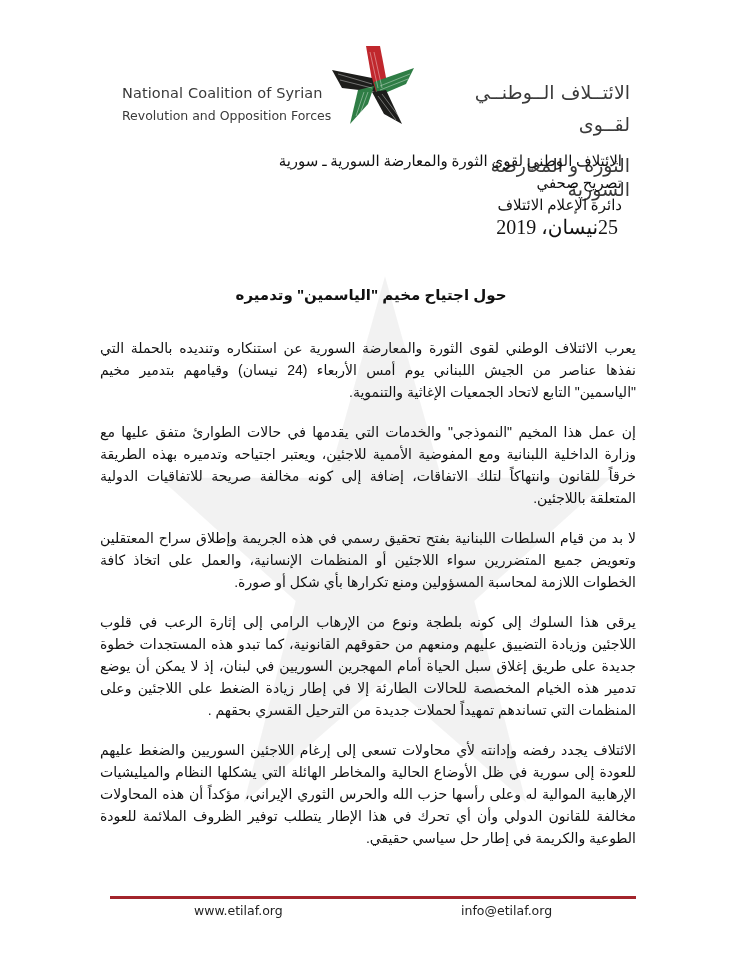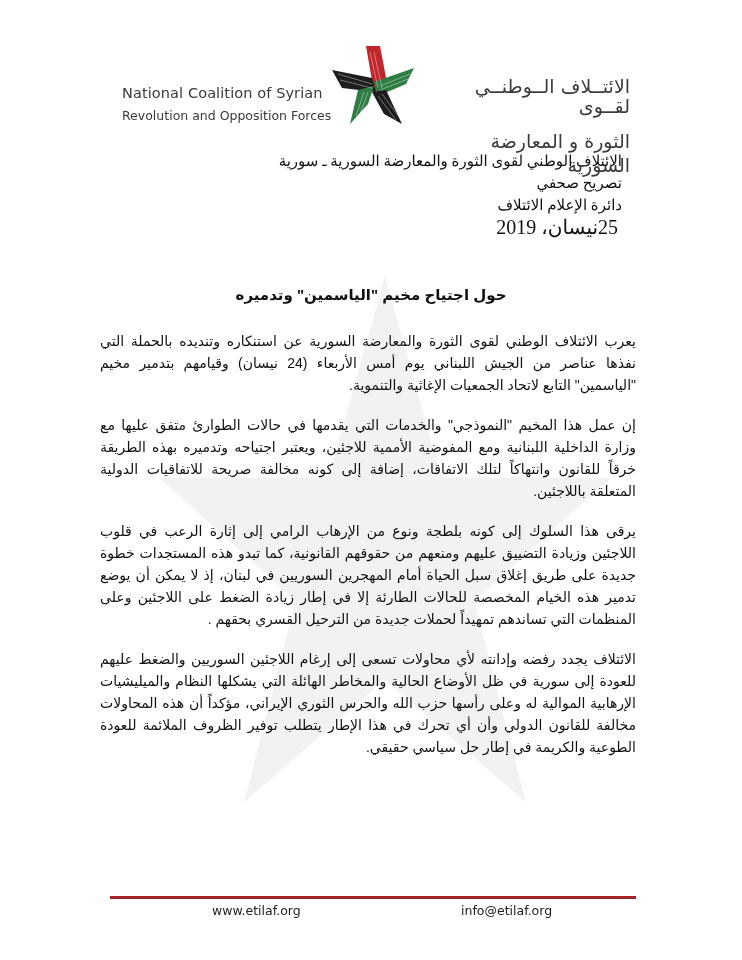--- a/index.html
+++ b/index.html
@@ -43,21 +43,21 @@
     .header-ar {
       position: absolute;
       left: 430px;
       top: 76px;
       width: 200px;
       direction: rtl;
       text-align: right;
       color: #3a3a3a;
       font-family: "DejaVu Sans", sans-serif;
     }
-    .header-ar .l1 { font-size: 19px; line-height: 20px; }
+    .header-ar .l1 { font-size: 19px; line-height: 32px; }
     .header-ar .l2 { font-size: 19px; line-height: 24px; margin-top: 13px; }
 
     
     .watermark {
       position: absolute;
       left: 150px;
       top: 265px;
       width: 470px;
       height: 560px;
       opacity: 0.07;
@@ -90,21 +90,21 @@
       font-size: 15px;
       font-weight: bold;
       color: #111;
     }
 
     
     .body-text {
       position: absolute;
       left: 100px;
       width: 536px;
-      top: 330px;
+      top: 337px;
       direction: rtl;
       text-align: justify;
       text-align-last: right;
       font-size: 14px;
       line-height: 22px;
       color: #111;
       font-family: "Liberation Sans", "DejaVu Sans", sans-serif;
     }
     .body-text p {
       margin: 0 0 18px 0;
@@ -120,21 +120,21 @@
       background: #a3242b;
     }
     .footer-web, .footer-mail {
       position: absolute;
       top: 903px;
       font-size: 12.5px;
       color: #222;
       font-family: "DejaVu Sans", sans-serif;
       direction: ltr;
     }
-    .footer-web { left: 212px; }
+    .footer-web { left: 194px; }
     .footer-mail { left: 461px; text-align: center; }
   </style>
 </head>
 <body>
 
 <div class="page">
 
   <svg class="watermark" viewBox="0 0 100 100" preserveAspectRatio="none">
     <polygon points="50,2 62,38 98,38 69,60 80,96 50,74 20,96 31,60 2,38 38,38" fill="#555"></polygon>
   </svg>
@@ -180,20 +180,21 @@
     <div>تصريح صحفي</div>
     <div>دائرة الإعلام الائتلاف</div>
     <div class="date">25نيسان، 2019</div>
   </div>
 
   <div class="title">حول اجتياح مخيم "الياسمين" وتدميره</div>
 
   <div class="body-text">
     <p>يعرب الائتلاف الوطني لقوى الثورة والمعارضة السورية عن استنكاره وتنديده بالحملة التي نفذها عناصر من الجيش اللبناني يوم أمس الأربعاء (24 نيسان) وقيامهم بتدمير مخيم "الياسمين" التابع لاتحاد الجمعيات الإغاثية والتنموية.</p>
     <p>إن عمل هذا المخيم "النموذجي" والخدمات التي يقدمها في حالات الطوارئ متفق عليها مع وزارة الداخلية اللبنانية ومع المفوضية الأممية للاجئين، ويعتبر اجتياحه وتدميره بهذه الطريقة خرقاً للقانون وانتهاكاً لتلك الاتفاقات، إضافة إلى كونه مخالفة صريحة للاتفاقيات الدولية المتعلقة باللاجئين.</p>
+    <p>لا بد من قيام السلطات اللبنانية بفتح تحقيق رسمي في هذه الجريمة وإطلاق سراح المعتقلين وتعويض جميع المتضررين سواء اللاجئين أو المنظمات الإنسانية، والعمل على اتخاذ كافة الخطوات اللازمة لمحاسبة المسؤولين ومنع تكرارها بأي شكل أو صورة.</p>
     <p>يرقى هذا السلوك إلى كونه بلطجة ونوع من الإرهاب الرامي إلى إثارة الرعب في قلوب اللاجئين وزيادة التضييق عليهم ومنعهم من حقوقهم القانونية، كما تبدو هذه المستجدات خطوة جديدة على طريق إغلاق سبل الحياة أمام المهجرين السوريين في لبنان، إذ لا يمكن أن يوضع تدمير هذه الخيام المخصصة للحالات الطارئة إلا في إطار زيادة الضغط على اللاجئين وعلى المنظمات التي تساندهم تمهيداً لحملات جديدة من الترحيل القسري بحقهم .</p>
     <p>الائتلاف يجدد رفضه وإدانته لأي محاولات تسعى إلى إرغام اللاجئين السوريين والضغط عليهم للعودة إلى سورية في ظل الأوضاع الحالية والمخاطر الهائلة التي يشكلها النظام والميليشيات الإرهابية الموالية له وعلى رأسها حزب الله والحرس الثوري الإيراني، مؤكداً أن هذه المحاولات مخالفة للقانون الدولي وأن أي تحرك في هذا الإطار يتطلب توفير الظروف الملائمة للعودة الطوعية والكريمة في إطار حل سياسي حقيقي.</p>
   </div>
 
   <div class="footer-line"></div>
   <div class="footer-web">www.etilaf.org</div>
   <div class="footer-mail">info@etilaf.org</div>
 
 </div>
 

